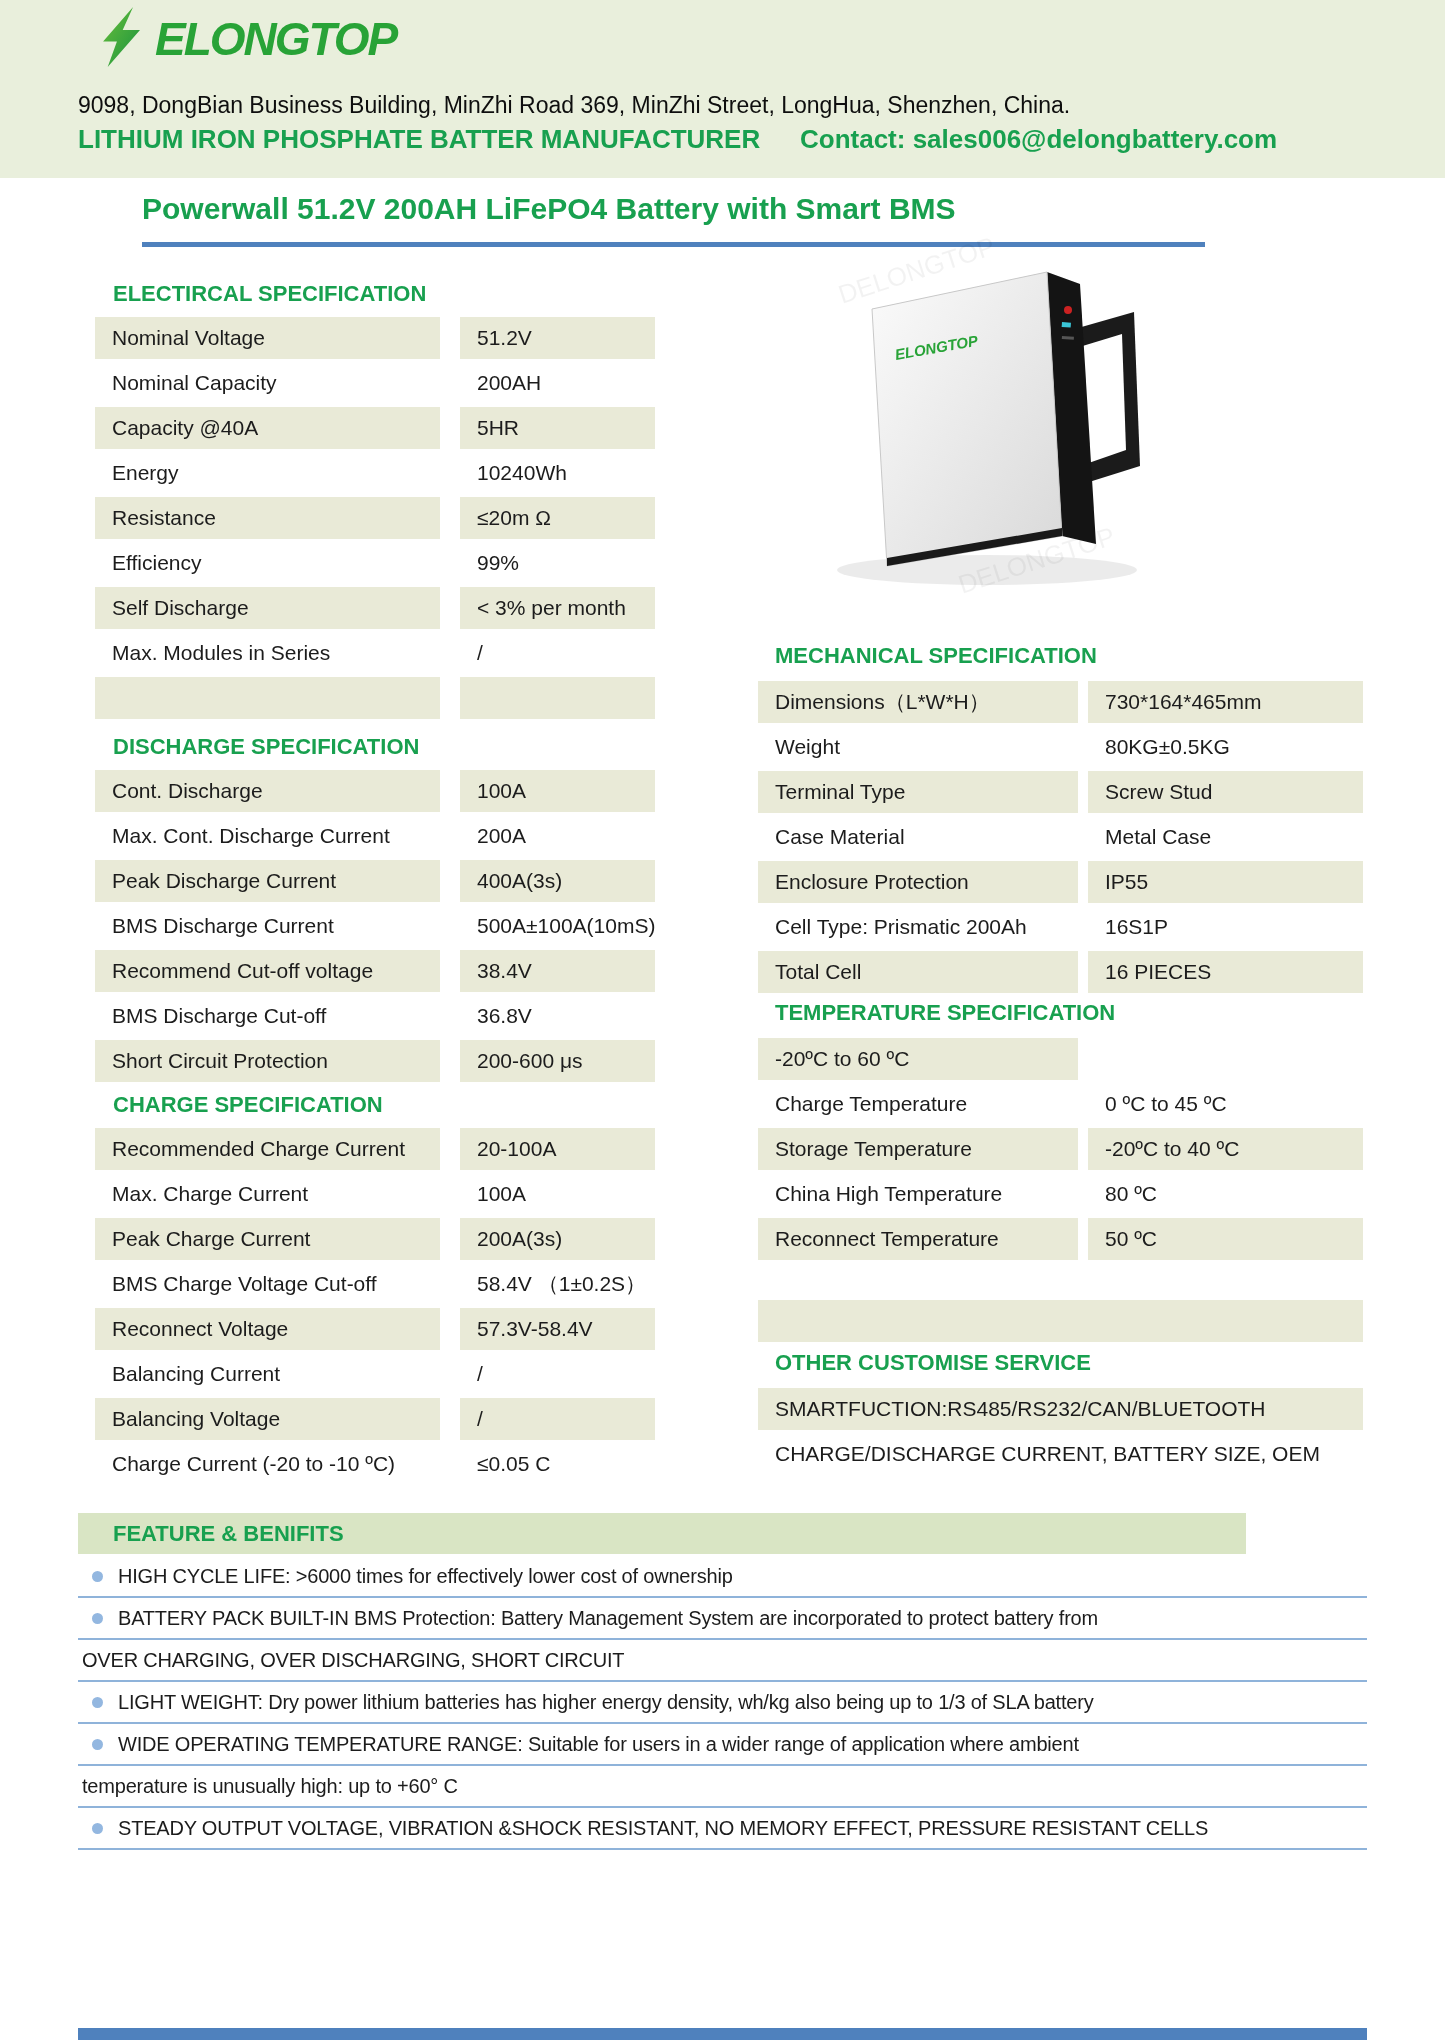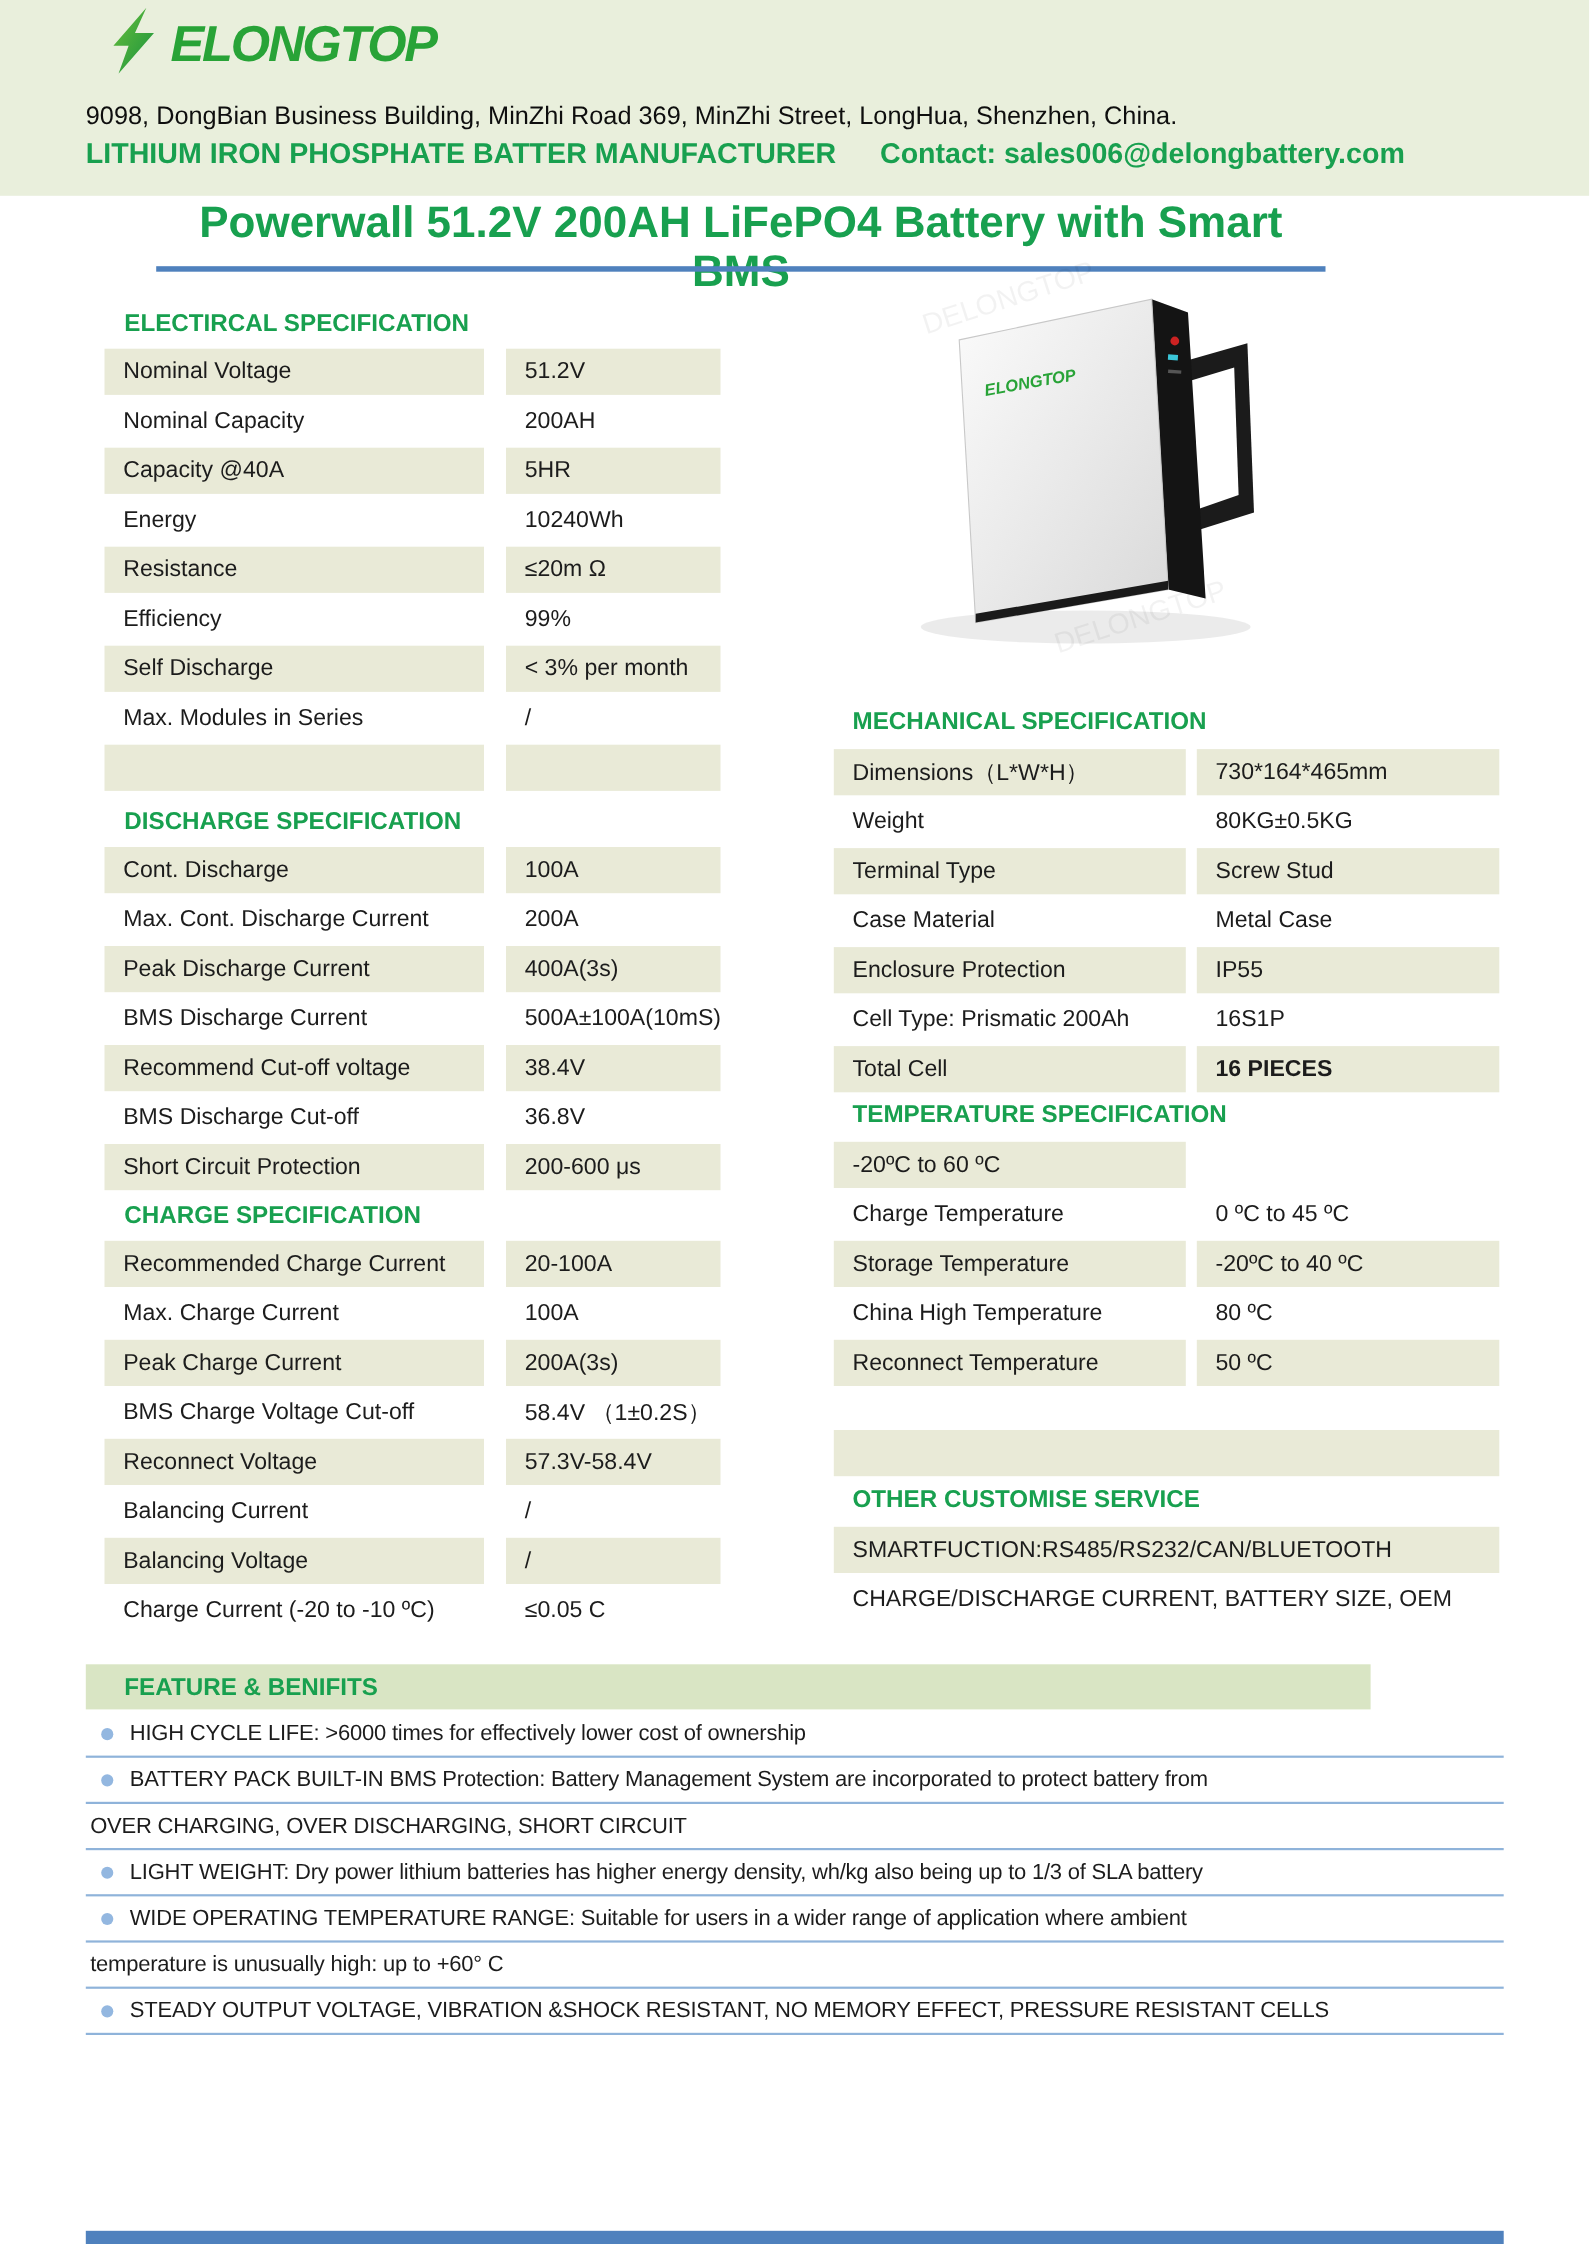--- a/index.html
+++ b/index.html
@@ -9,22 +9,22 @@
 
   
   .band{position:absolute;left:0;top:0;width:1445px;height:178px;background:#e9efdc;}
   .logo{position:absolute;left:98px;top:8px;display:flex;align-items:center;height:62px;}
   .logo-text{font-size:46px;font-weight:bold;font-style:italic;color:#28a337;letter-spacing:-2px;margin-left:3px;line-height:1;}
   .address{position:absolute;left:78px;top:92px;font-size:23px;color:#0e0e0e;white-space:nowrap;}
   .tagline{position:absolute;left:78px;top:124px;font-size:26px;font-weight:bold;color:#18a04f;white-space:nowrap;}
   .contact{position:absolute;left:800px;top:124px;font-size:26px;font-weight:bold;color:#18a04f;white-space:nowrap;}
 
   
-  .doc-title{position:absolute;left:142px;top:180px;width:1063px;margin:0;text-align:center;
-             font-size:40px;font-weight:bold;color:#18a04f;}
+  .doc-title{position:absolute;left:142px;top:192px;width:1063px;margin:0;text-align:left;
+             font-size:30px;font-weight:bold;color:#18a04f;}
   .title-underline{position:absolute;left:142px;top:242px;width:1063px;height:5px;background:#4f81bd;}
 
   
   .sec-heading{position:absolute;font-size:22px;font-weight:bold;color:#18a04f;white-space:nowrap;margin:0;}
   #h-elec{left:113px;top:281px}
   #h-dis{left:113px;top:734px}
   #h-chg{left:113px;top:1092px}
   #h-mech{left:775px;top:643px}
   #h-temp{left:775px;top:1000px}
   #h-other{left:775px;top:1350px}
@@ -35,21 +35,21 @@
   #t-dis{left:95px;top:770px}
   #t-chg{left:95px;top:1128px}
   #t-mech{left:758px;top:681px}
   #t-temp{left:758px;top:1038px}
   #t-other{left:758px;top:1388px;width:605px}
   .spec-row{display:grid;height:42px;margin-bottom:3px;gap:32px;}
   .left-col .spec-row{grid-template-columns:345px 195px;column-gap:20px;width:560px;}
   .right-col .spec-row{grid-template-columns:320px 275px;column-gap:10px;width:605px;}
   .cell{display:flex;align-items:center;font-size:21px;padding-left:17px;overflow:hidden;white-space:nowrap;}
   .shaded .cell{background:#e9ead7;}
-  .cell.bold{font-weight:bold;}
+  .cell.bold{font-weight:normal;}
   .wide-row{height:42px;margin-bottom:3px;display:flex;align-items:center;font-size:21px;padding-left:17px;white-space:nowrap;}
   .wide-row.shaded{background:#e9ead7;}
   #empty-wide{position:absolute;left:758px;top:1300px;width:605px;height:42px;background:#e9ead7;}
 
   
   .product{position:absolute;left:812px;top:214px;}
 
   
   .feature-bar{position:absolute;left:78px;top:1513px;width:1168px;height:41px;background:#d9e5c4;}
   .feature-bar .bar-heading{margin-left:35px;line-height:41px;font-size:22px;font-weight:bold;color:#18a04f;}

